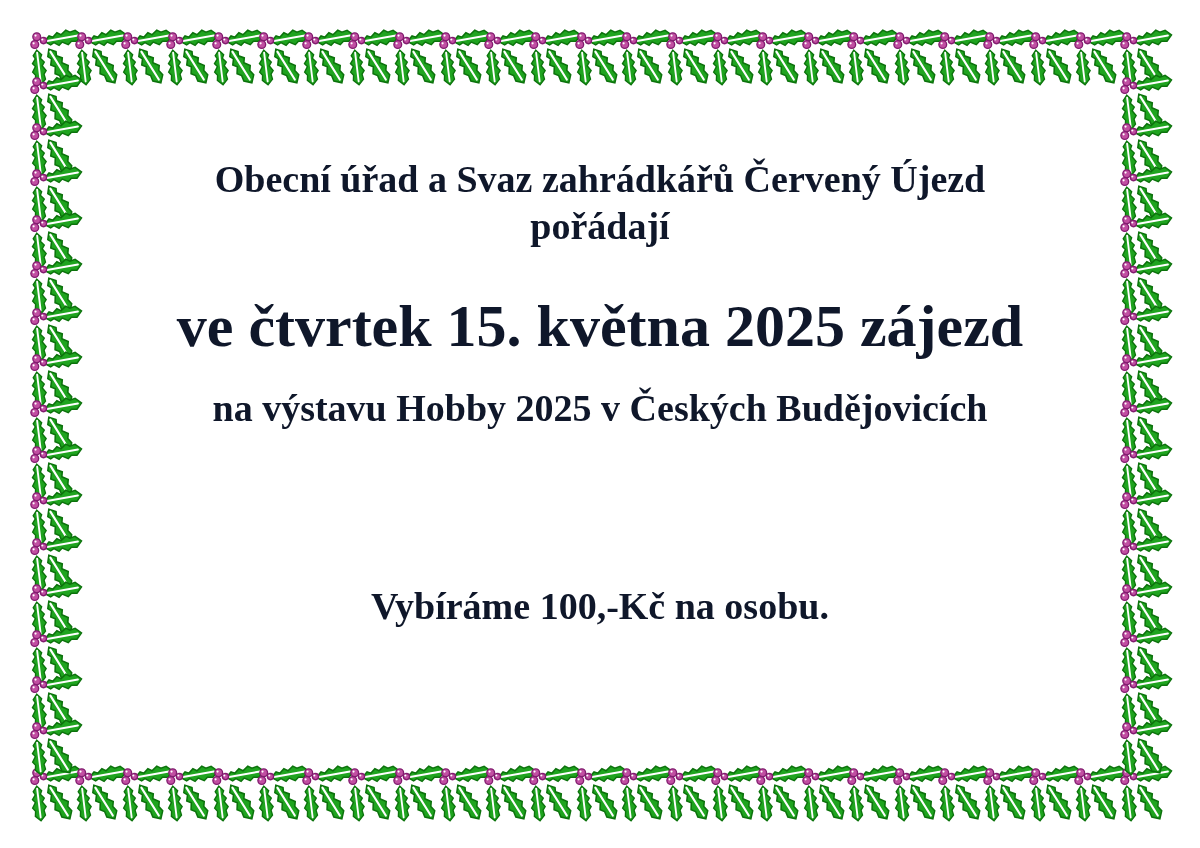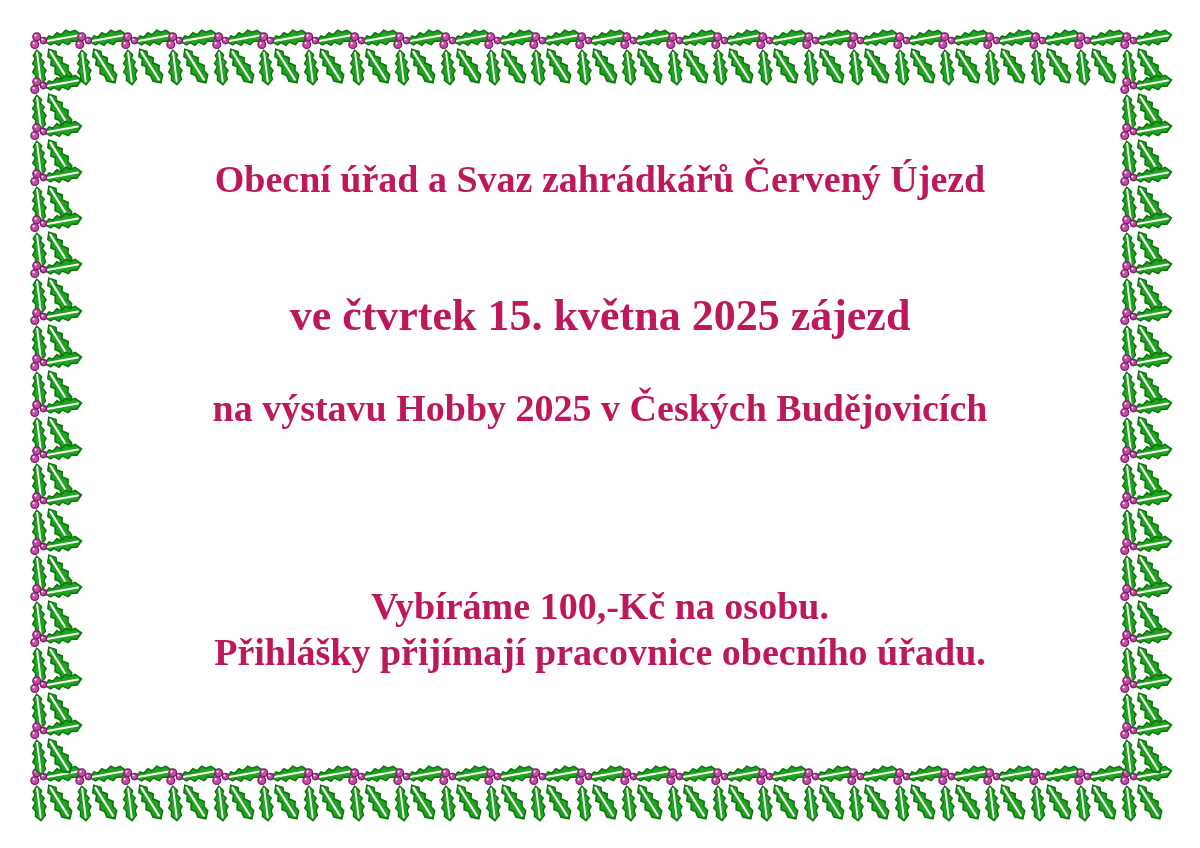--- a/index.html
+++ b/index.html
@@ -22,28 +22,28 @@
   }
   .border-layer svg {
     position: absolute;
   }
   .text-line {
     position: absolute;
     left: 90px;
     right: 90px;
     text-align: center;
     font-weight: bold;
-    color: #be185d;
+    color: #0f172a;
     font-size: 38px;
     line-height: 1.2;
     letter-spacing: 0px;
   }
   .line-organizer-1 { top: 157px; }
   .line-organizer-2 { top: 204px; }
-  .line-headline    { top: 290px; font-size: 44px; }
+  .line-headline    { top: 290px; font-size: 60px; }
   .line-event       { top: 386px; }
   .line-departure   { top: 495px; }
   .line-price       { top: 584px; }
   .line-signup      { top: 630px; }
 </style>
 </head>
 <body>
 
 <div class="poster">
 
@@ -1645,23 +1645,23 @@
         <circle cx="7.8" cy="6.8" r="1.1" fill="#FFFFFF"></circle>
         <circle cx="7" cy="16" r="4" fill="#C14FA2" stroke="#821C6F" stroke-width="1.4"></circle>
         <circle cx="5.8" cy="14.8" r="1.1" fill="#FFFFFF"></circle>
         <circle cx="16" cy="12" r="3.2" fill="#C14FA2" stroke="#821C6F" stroke-width="1.4"></circle>
         <circle cx="14.8" cy="10.8" r="1.1" fill="#FFFFFF"></circle>
       </svg>
     </div>
 
   <div class="text-line line-organizer-1">Obecní úřad a Svaz zahrádkářů Červený Újezd</div>
 
+  <div class="text-line line-organizer-2">pořádají</div>
 
   <div class="text-line line-headline">ve čtvrtek 15. května 2025 zájezd</div>
 
   <div class="text-line line-event">na výstavu Hobby 2025 v Českých Budějovicích</div>
 
 
   <div class="text-line line-price">Vybíráme 100,-Kč na osobu.</div>
 
-  <div class="text-line line-signup">Přihlášky přijímají pracovnice obecního úřadu.</div>
 
 </div>
 
 </body></html>

